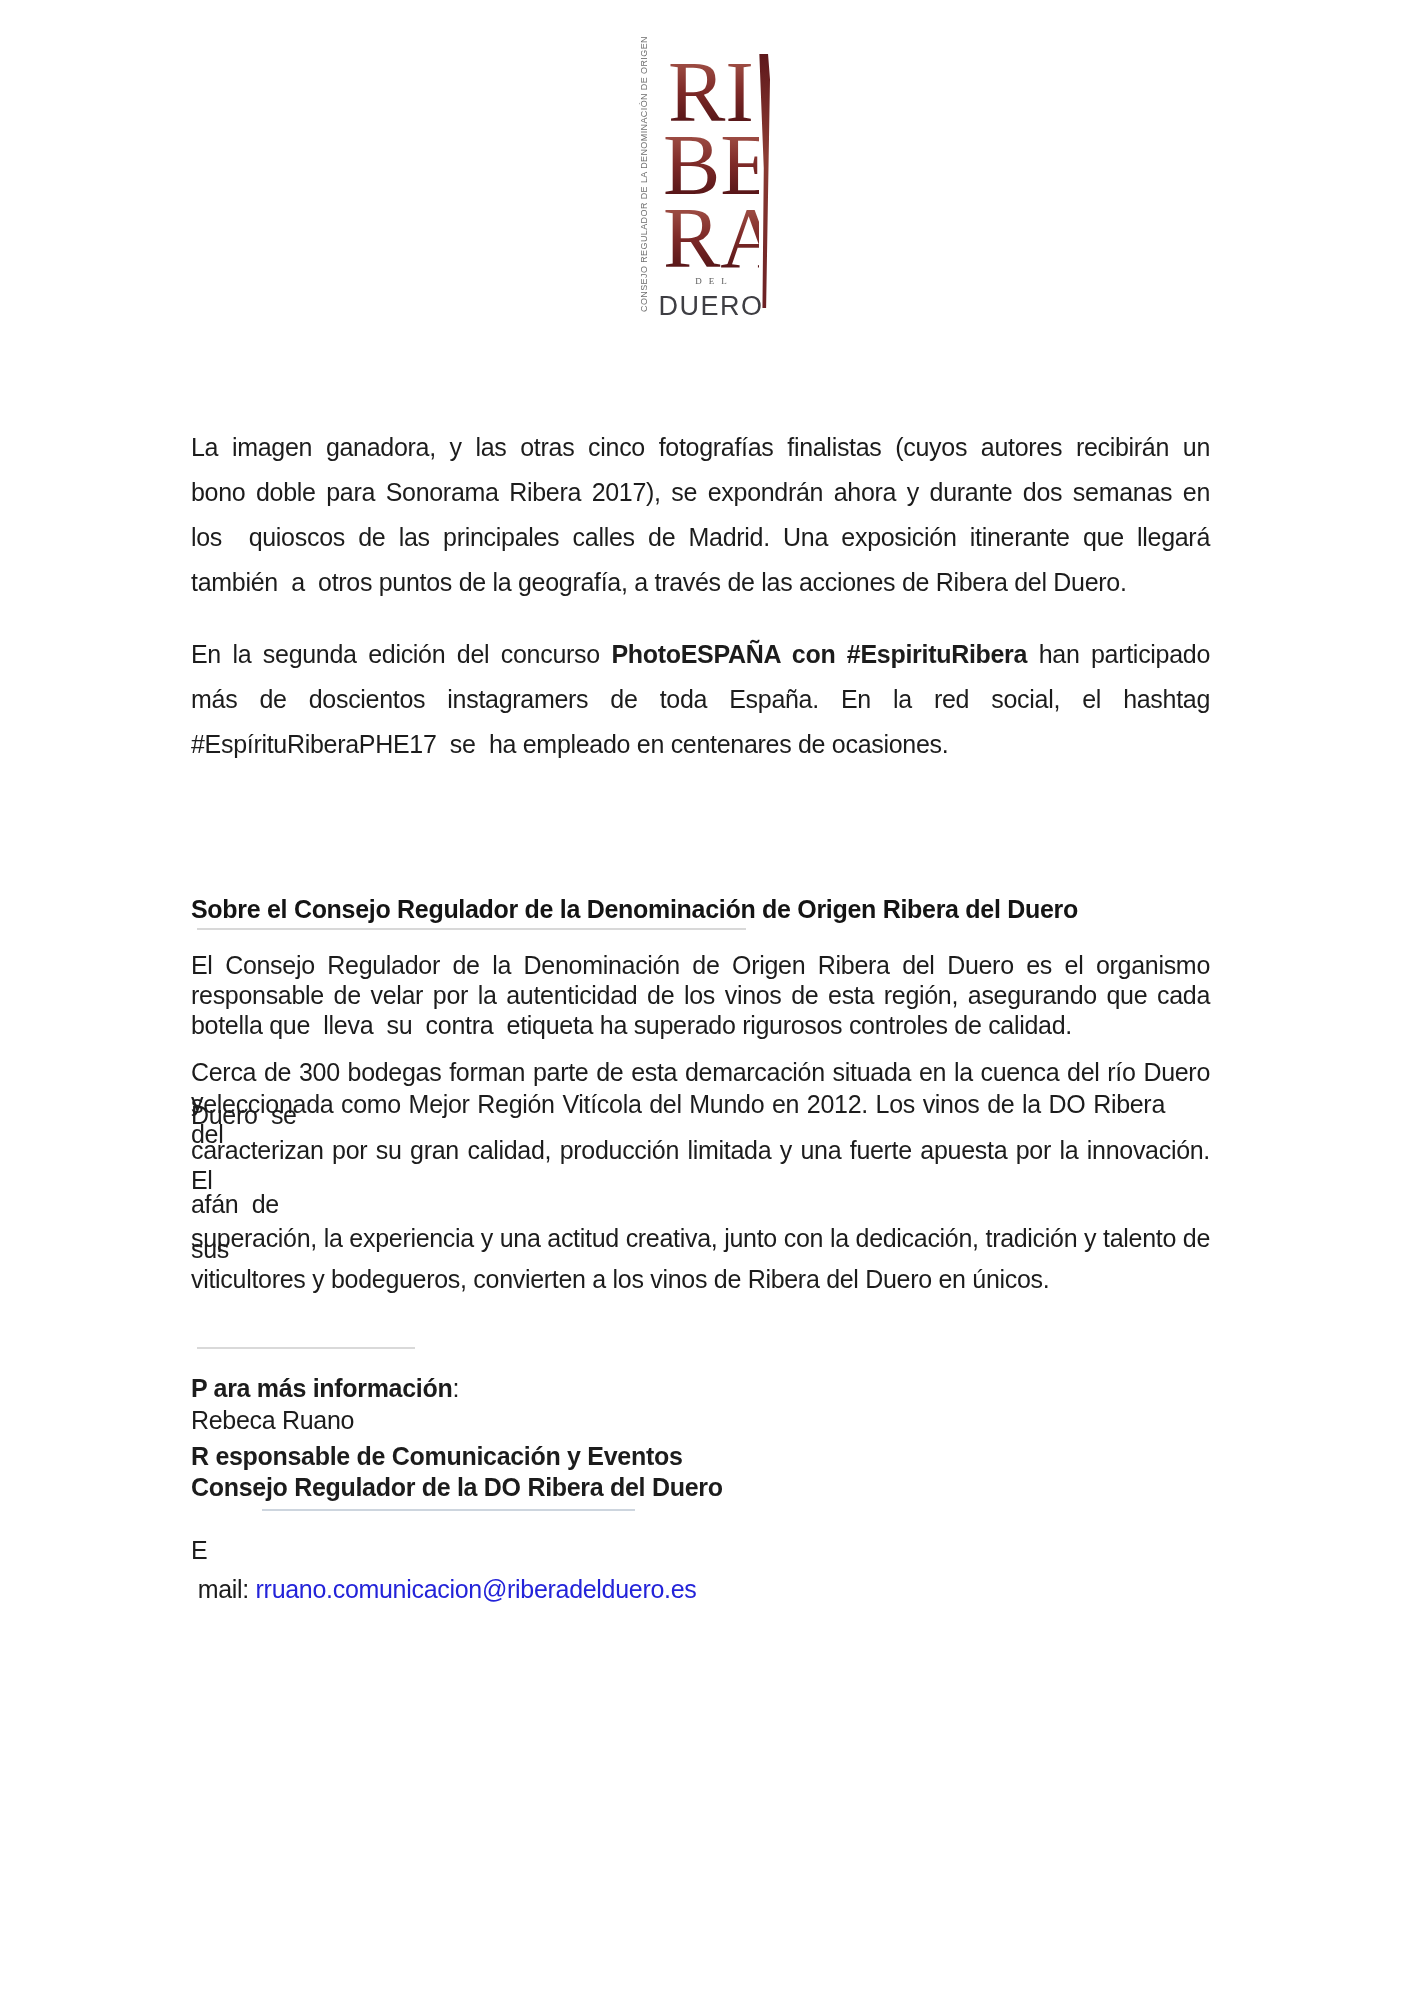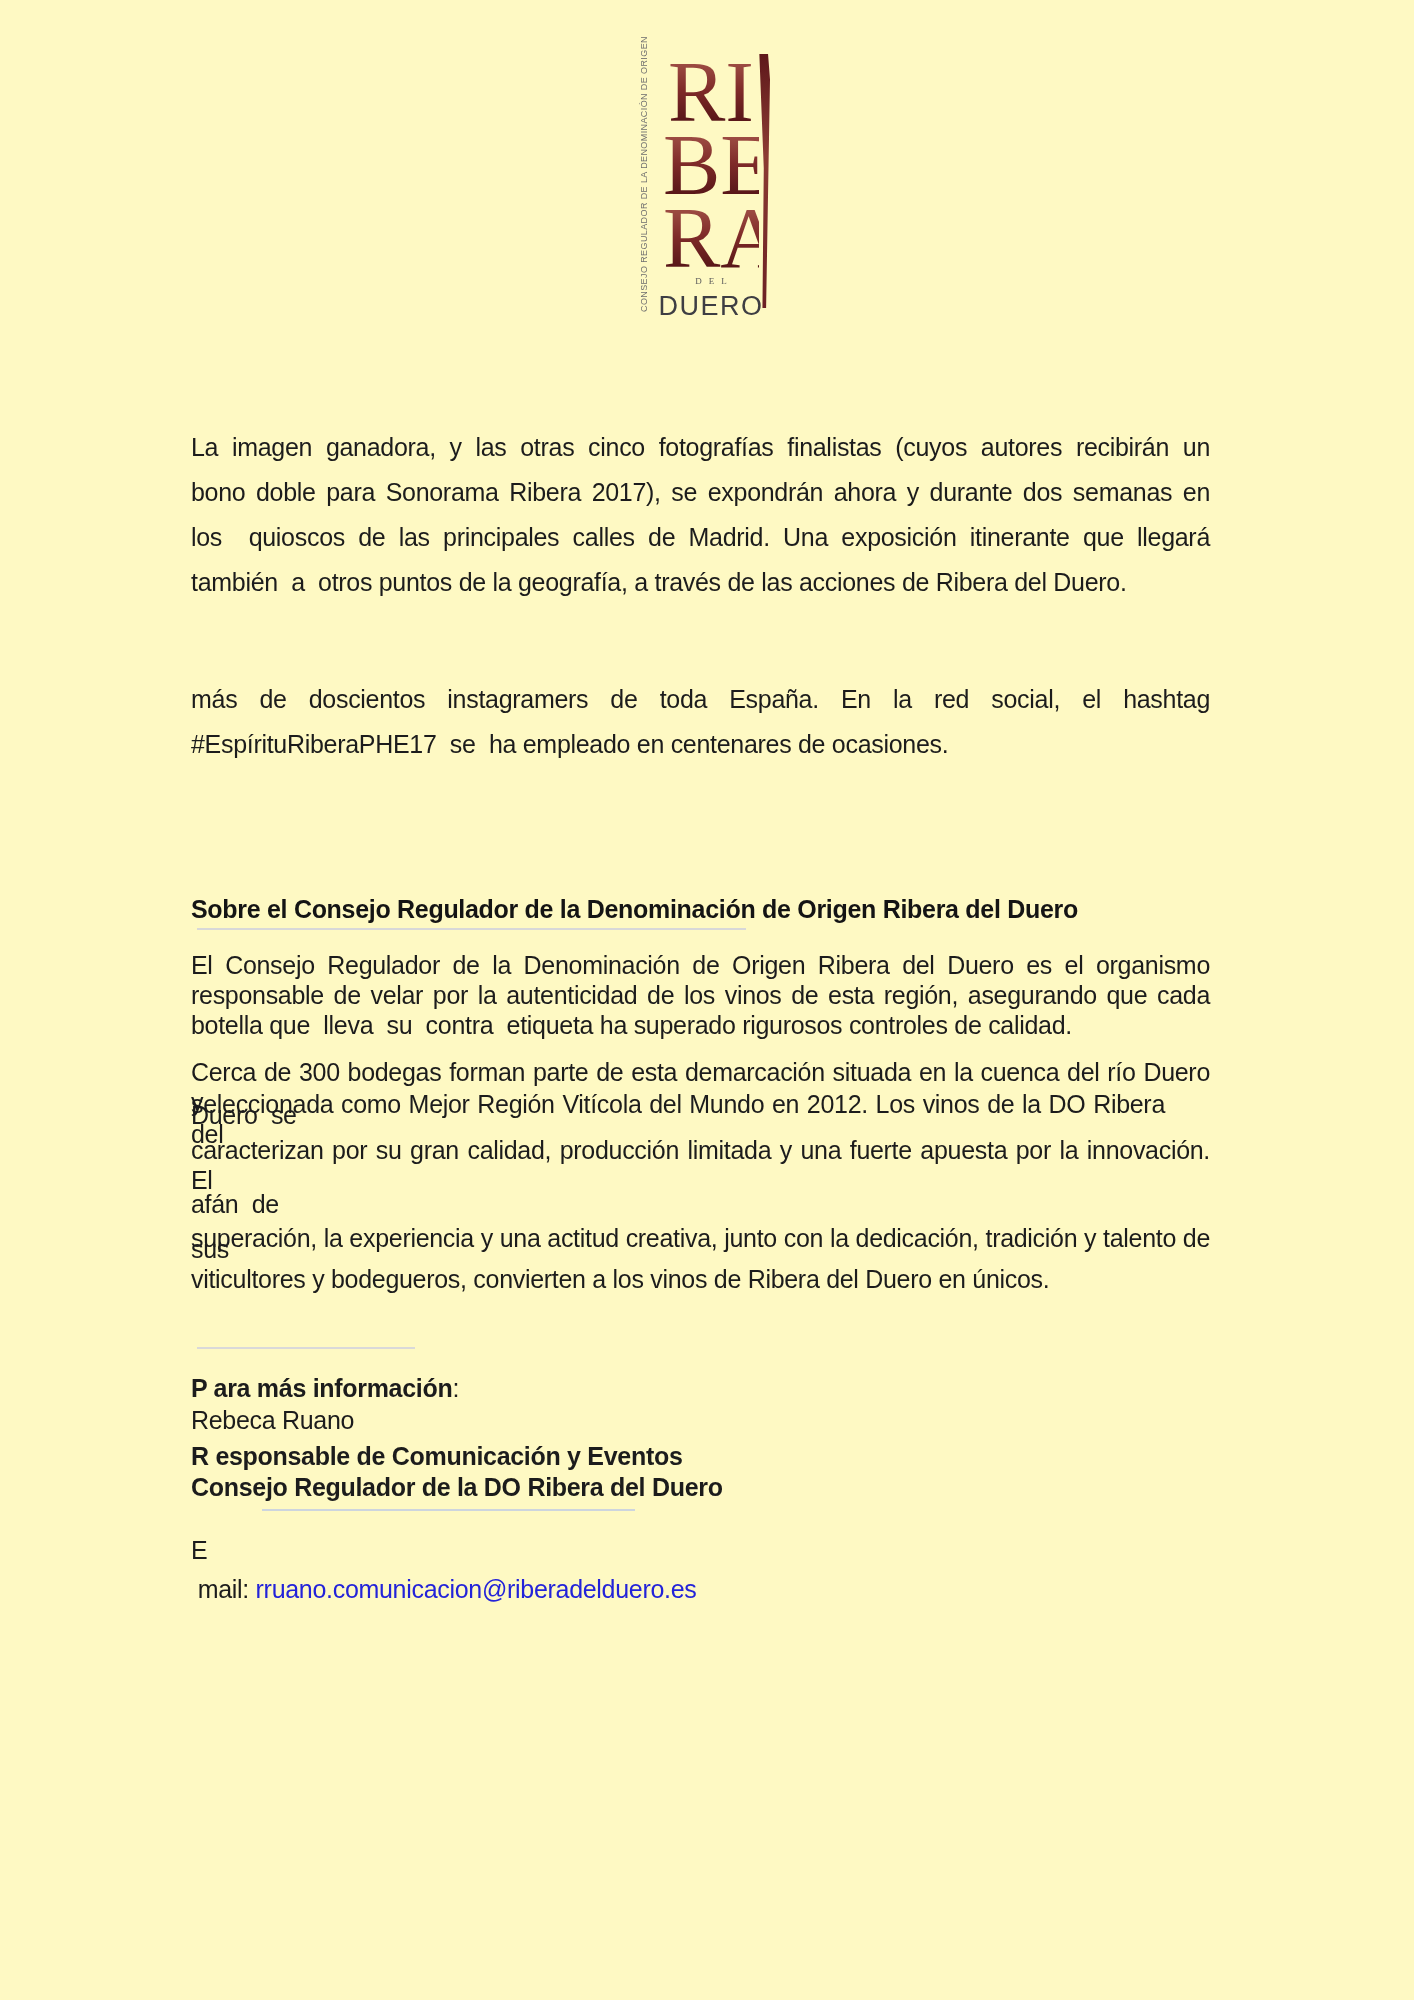--- a/index.html
+++ b/index.html
@@ -1,19 +1,19 @@
 <!DOCTYPE html>
 <html><head>
 <meta charset="utf-8">
 <style>
   * { margin:0; padding:0; box-sizing:border-box; }
   html,body { background:#e8e8e8; }
   .page {
     position:relative; width:1414px; height:2000px; margin:0 auto;
-    background:#fef9c3; overflow:hidden;
+    background:#ffffff; overflow:hidden;
     font-family:"Liberation Sans","DejaVu Sans",sans-serif;
     color:#1c1c1c;
   }
 
   
   .logo { position:absolute; left:637px; top:52px; width:140px; height:268px; }
   .logo-vert {
     position:absolute; left:2px; top:260px; width:250px;
     transform:rotate(-90deg); transform-origin:0 0;
     font-size:9px; letter-spacing:0.4px; color:#6e6e6e; white-space:nowrap;
@@ -69,20 +69,21 @@
     <div class="logo-stroke"></div>
     <div class="logo-del">DEL</div>
     <div class="logo-duero">DUERO</div>
   </div>
 
   <div class="tline wide just" style="top:425px">La imagen ganadora, y las otras cinco fotografías finalistas (cuyos autores recibirán un</div>
   <div class="tline wide just" style="top:470px">bono doble para Sonorama Ribera 2017), se expondrán ahora y durante dos semanas en</div>
   <div class="tline wide" style="top:560px">también&nbsp; a&nbsp; otros puntos de la geografía, a través de las acciones de Ribera del Duero.</div>
   <div class="tline wide just" style="top:515px">los&nbsp; quioscos de las principales calles de Madrid. Una exposición itinerante que llegará</div>
 
+  <div class="tline wide just" style="top:632px"><span>En la segunda edición del concurso </span><span class="b">PhotoESPAÑA con #EspirituRibera</span><span> han participado</span></div>
   <div class="tline wide just" style="top:677px">más de doscientos instagramers de toda España. En la red social, el hashtag</div>
   <div class="tline wide" style="top:722px">#EspírituRiberaPHE17&nbsp; se&nbsp; ha empleado en centenares de ocasiones.</div>
 
   <div class="tline heading" style="top:894px">Sobre el Consejo Regulador de la Denominación de Origen Ribera del Duero</div>
   <div class="rule rule-heading"></div>
 
   <div class="tline just" style="top:950px">El Consejo Regulador de la Denominación de Origen Ribera del Duero es el organismo</div>
   <div class="tline just" style="top:980px">responsable de velar por la autenticidad de los vinos de esta región, asegurando que cada</div>
   <div class="tline" style="top:1010px">botella que&nbsp; lleva&nbsp; su&nbsp; contra&nbsp; etiqueta ha superado rigurosos controles de calidad.</div>
 

